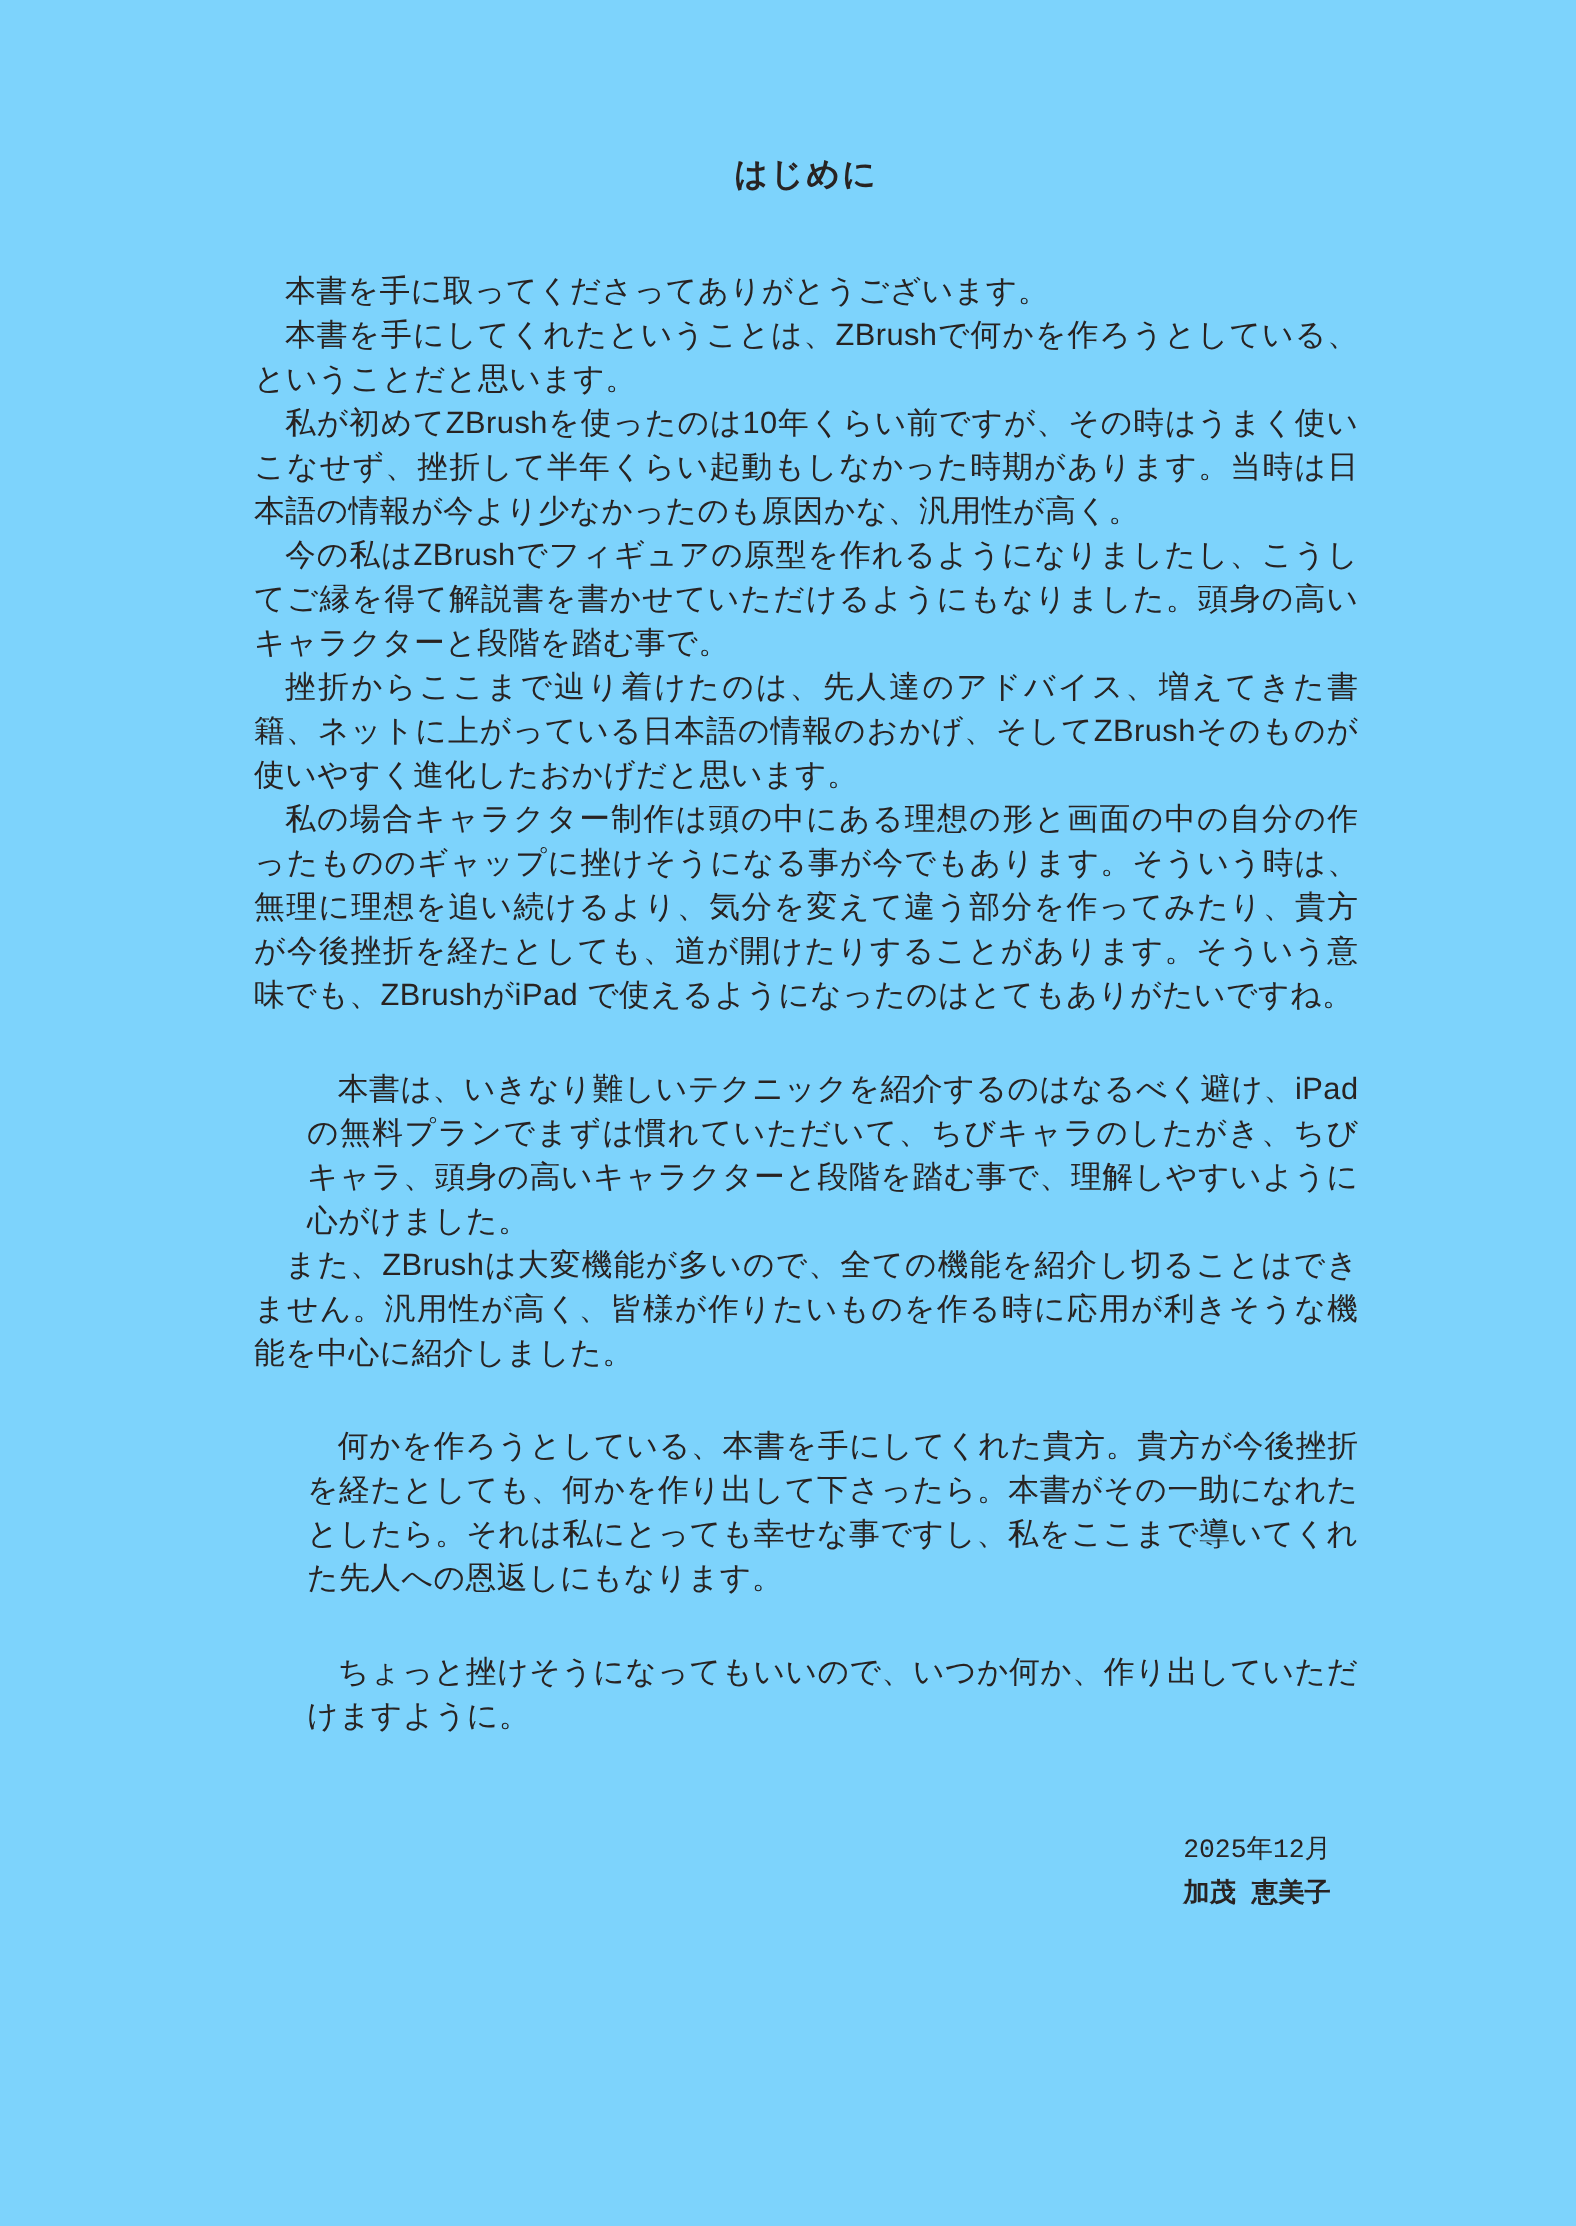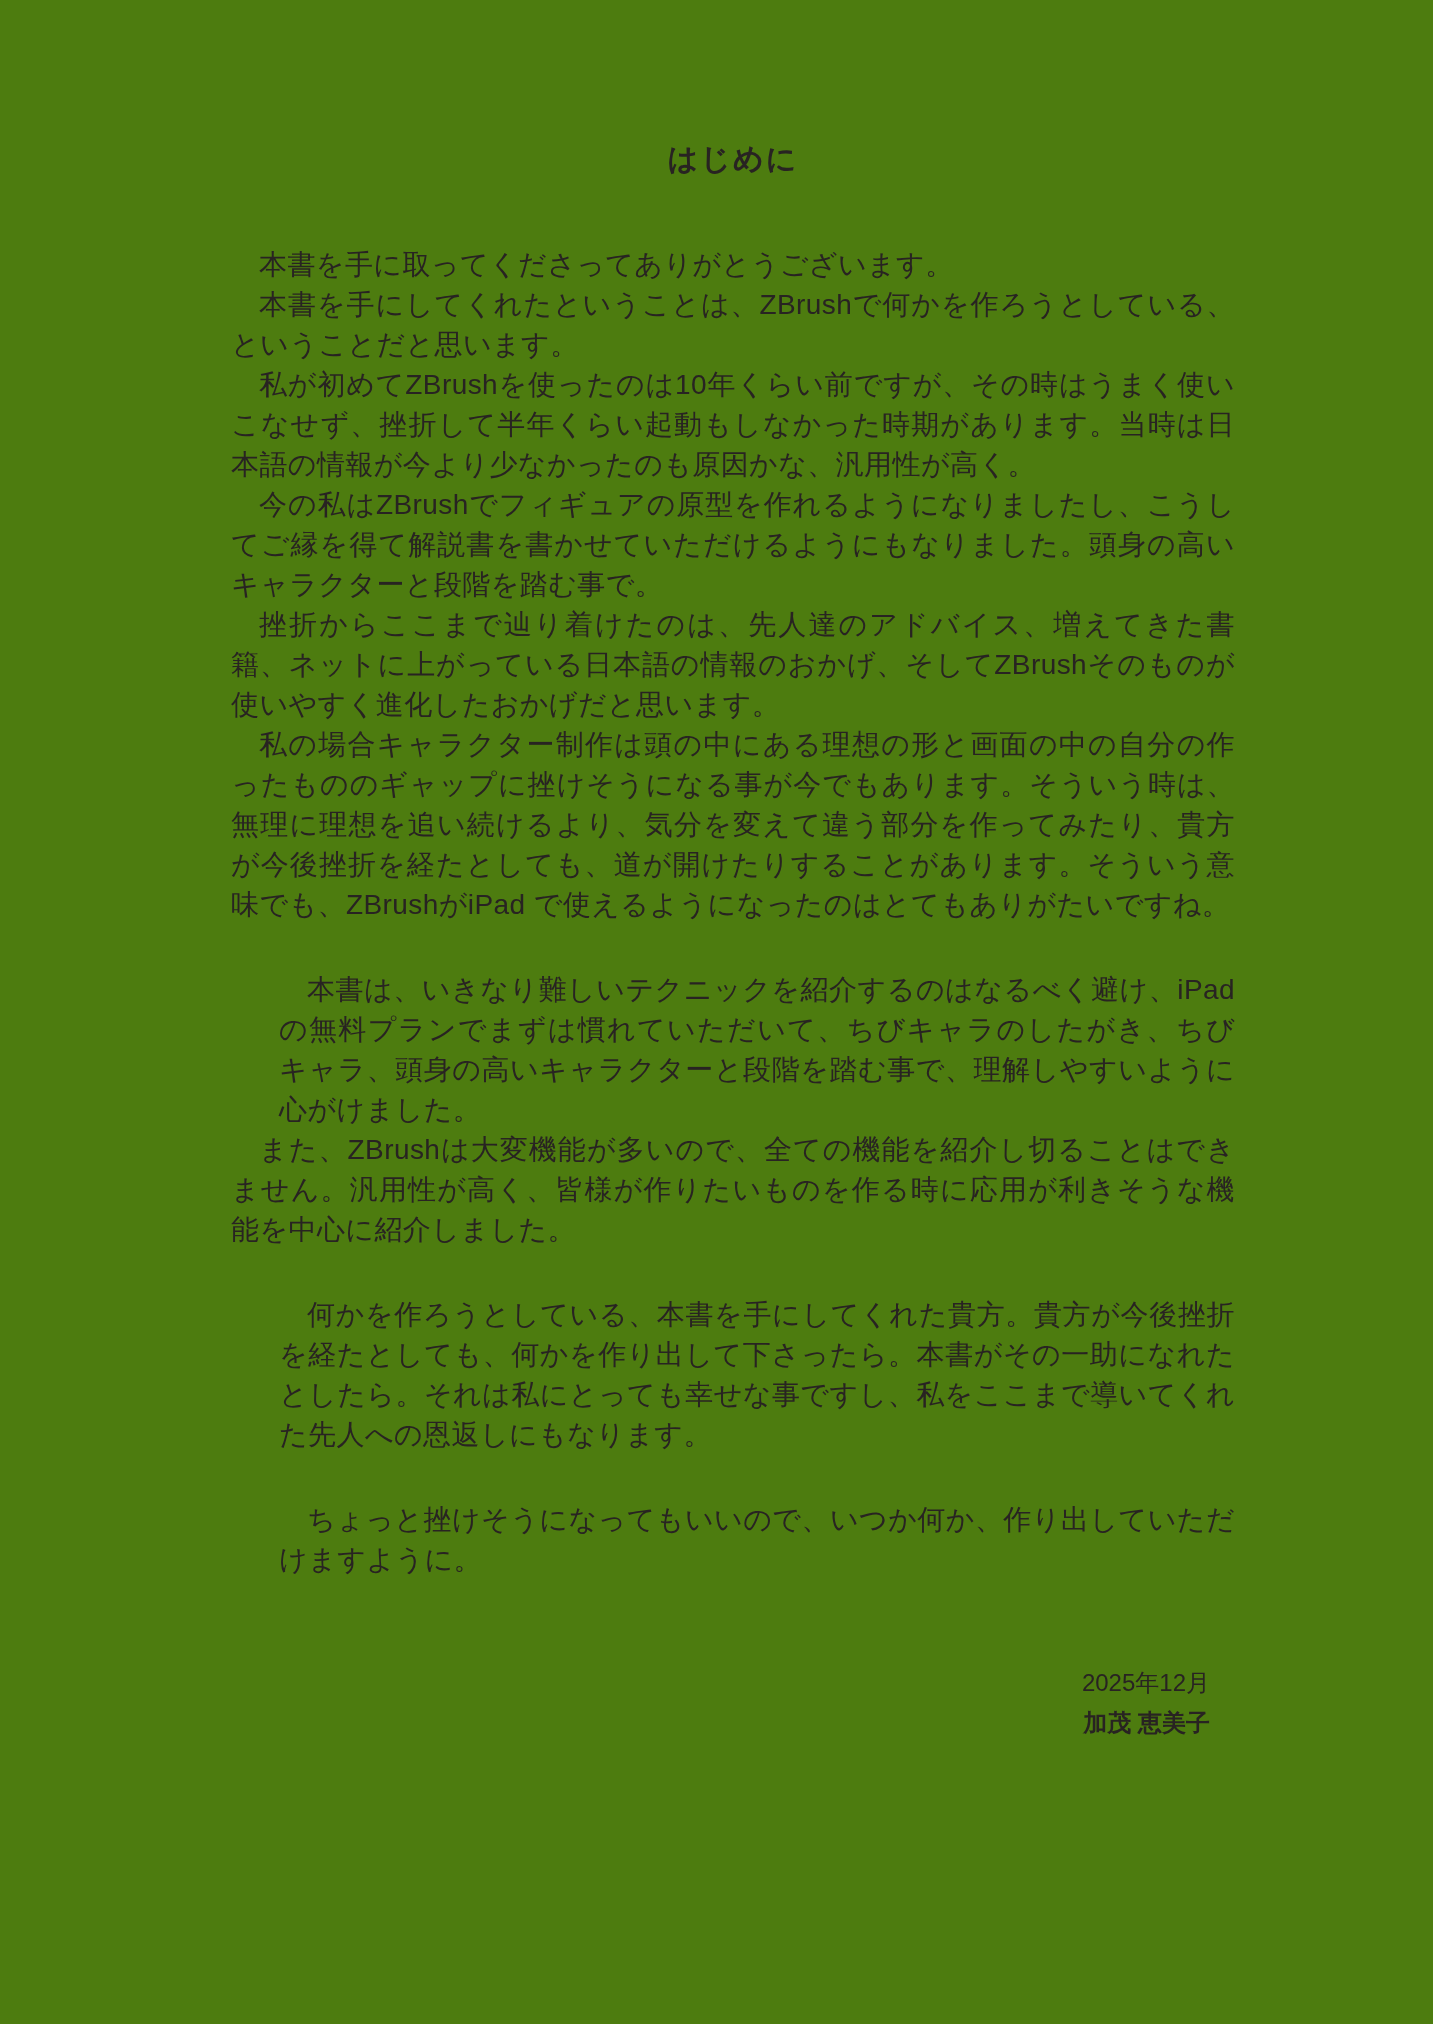--- a/index.html
+++ b/index.html
@@ -12,21 +12,21 @@
       height: 2024px;
       overflow: hidden;
       color: #282322;
       font-family: "Liberation Sans", "DejaVu Sans", sans-serif;
     }
     .page {
       box-sizing: border-box;
       width: 1433px;
       height: 2024px;
       padding: 143px 198px 0 231px;
-      background: #4d7c0f;
+      background: #7dd3fc;
     }
     .title {
       margin: 0 0 70px 0;
       font-size: 30px;
       line-height: 32px;
       font-weight: bold;
       text-align: center;
       letter-spacing: 2px;
     }
     .para {
@@ -41,20 +41,21 @@
     .gap-before {
       margin-top: 45px;
       margin-left: 48px;
     }
     .signature {
       margin-top: 83px;
       padding-right: 25px;
       text-align: right;
       font-size: 24px;
       line-height: 40px;
+      font-family: Liberation Mono, monospace;
     }
     .sig-author {
       font-weight: bold;
     }
   </style>
 </head>
 <body>
 
 <div class="page">
 

